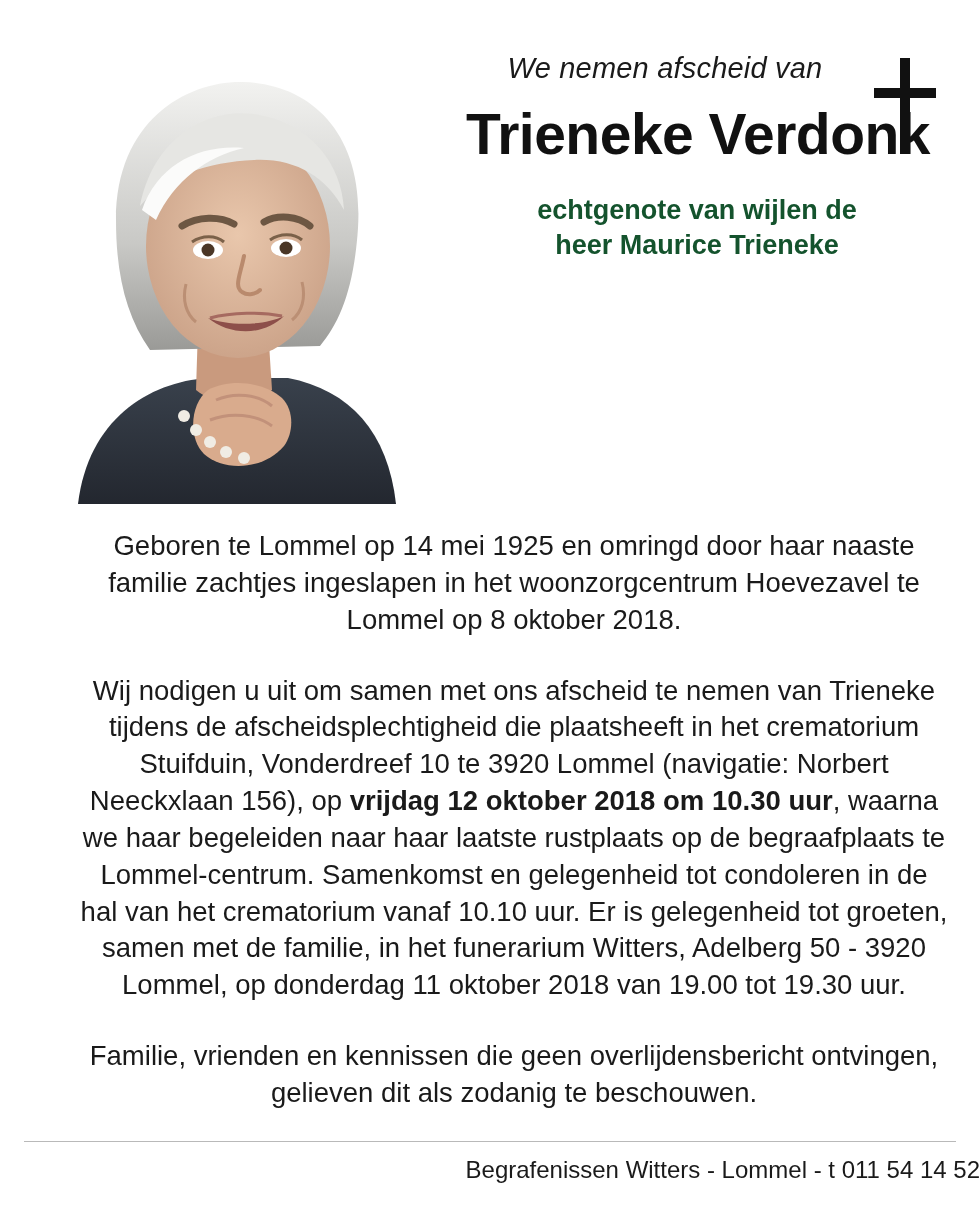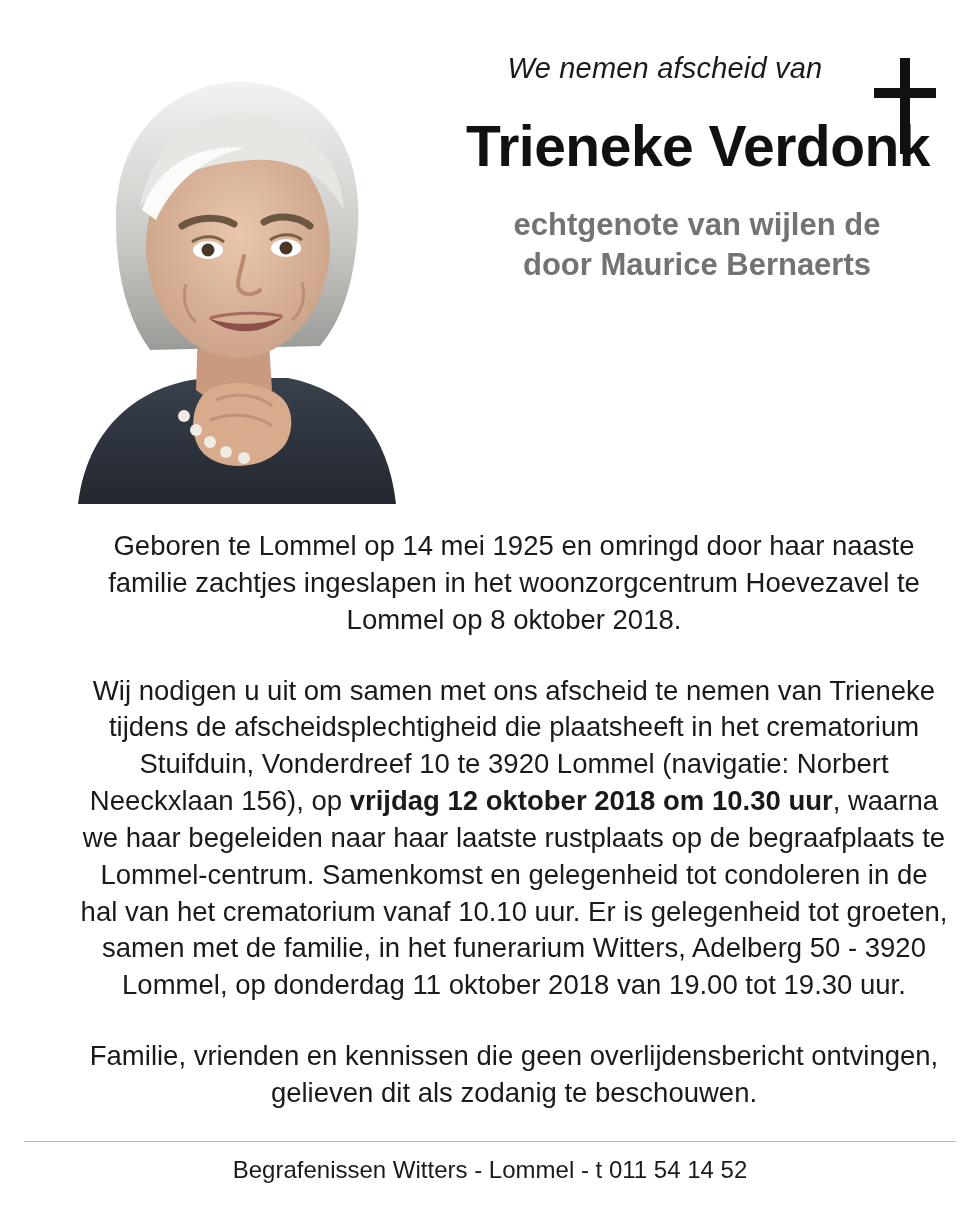--- a/index.html
+++ b/index.html
@@ -87,31 +87,31 @@
     font-size: 31px;
     margin-top: 66px;
     color: #1a1a1a;
     padding-right: 8px;
   }
 
   .name {
     font-size: 57px;
     font-weight: bold;
     letter-spacing: -0.5px;
-    margin-top: 28px;
+    margin-top: 16px;
     color: #111;
     padding-right: 4px;
   }
 
   .spouse {
-    font-size: 31px;
+    font-size: 27px;
     font-weight: bold;
     line-height: 1.28;
     margin-top: 26px;
-    color: #737373;
+    color: #14532d;
     padding-right: 6px;
   }
 
   
   .body {
     position: absolute;
     top: 528px;
     left: 0;
     width: 980px;
     text-align: center;
@@ -137,21 +137,21 @@
     top: 1141px;
     width: 932px;
     height: 1px;
     background: #b9b9b9;
   }
   .footer {
     position: absolute;
     top: 1156px;
     left: 0;
     width: 980px;
-    text-align: center;
+    text-align: right;
     font-size: 24px;
     color: #1a1a1a;
   }
 </style>
 </head>
 <body>
 
 <div class="card">
 
   <div class="top">
@@ -220,21 +220,21 @@
 
     <div class="header-col">
       <div class="we-nemen">We nemen afscheid van</div>
       <div class="cross">
         <div class="v"></div>
         <div class="h"></div>
       </div>
       <div class="name">Trieneke Verdonk</div>
       <div class="spouse">
         <span>echtgenote van wijlen de</span><br>
-        <span>door Maurice Bernaerts</span>
+        <span>heer Maurice Trieneke</span>
       </div>
     </div>
   </div>
 
   <div class="body">
     <div class="para">Geboren te Lommel op 14 mei 1925 en omringd door haar naaste familie zachtjes ingeslapen in het woonzorgcentrum Hoevezavel te Lommel op 8 oktober 2018.</div>
     <div class="para"><span>Wij nodigen u uit om samen met ons afscheid te nemen van Trieneke tijdens de afscheidsplechtigheid die plaatsheeft in het crematorium Stuifduin, Vonderdreef 10 te 3920 Lommel (navigatie: Norbert Neeckxlaan 156), op </span><b>vrijdag 12 oktober 2018 om 10.30 uur</b><span>, waarna we haar begeleiden naar haar laatste rustplaats op de begraafplaats te Lommel-centrum. Samenkomst en gelegenheid tot condoleren in de hal van het crematorium vanaf 10.10 uur. Er is gelegenheid tot groeten, samen met de familie, in het funerarium Witters, Adelberg 50 - 3920 Lommel, op donderdag 11 oktober 2018 van 19.00 tot 19.30 uur.</span></div>
     <div class="para">Familie, vrienden en kennissen die geen overlijdensbericht ontvingen, gelieven dit als zodanig te beschouwen.</div>
   </div>
 

